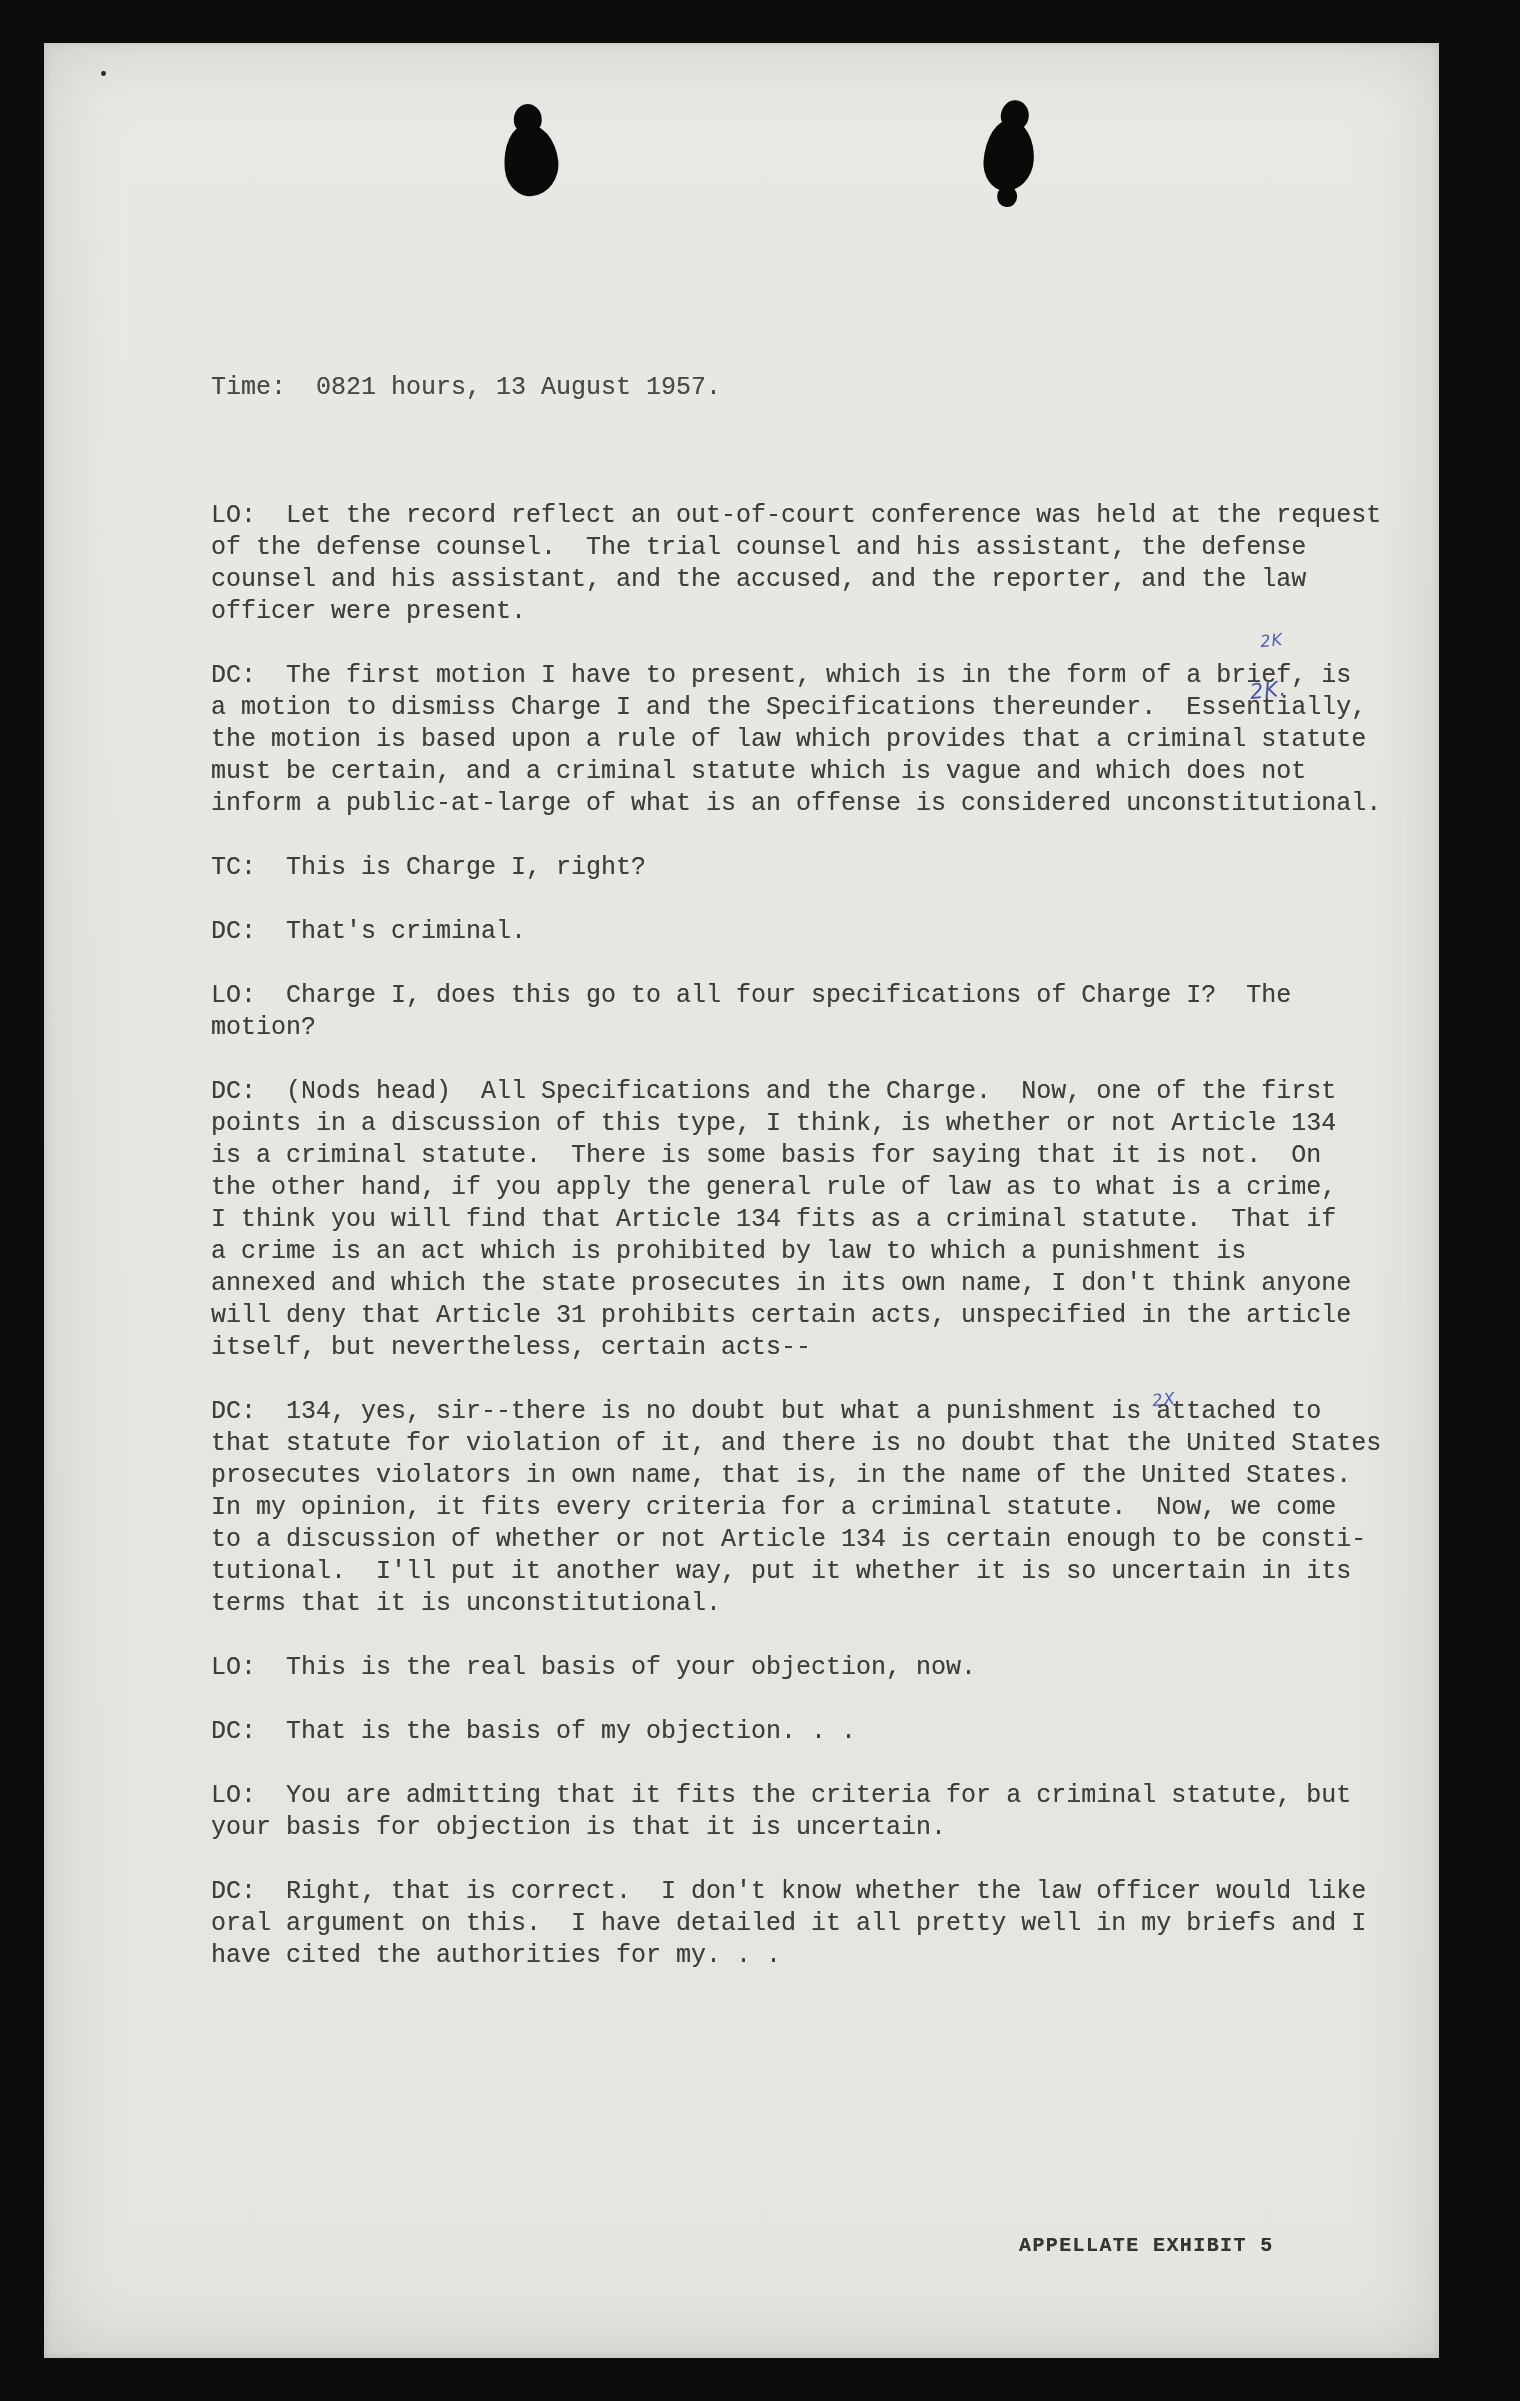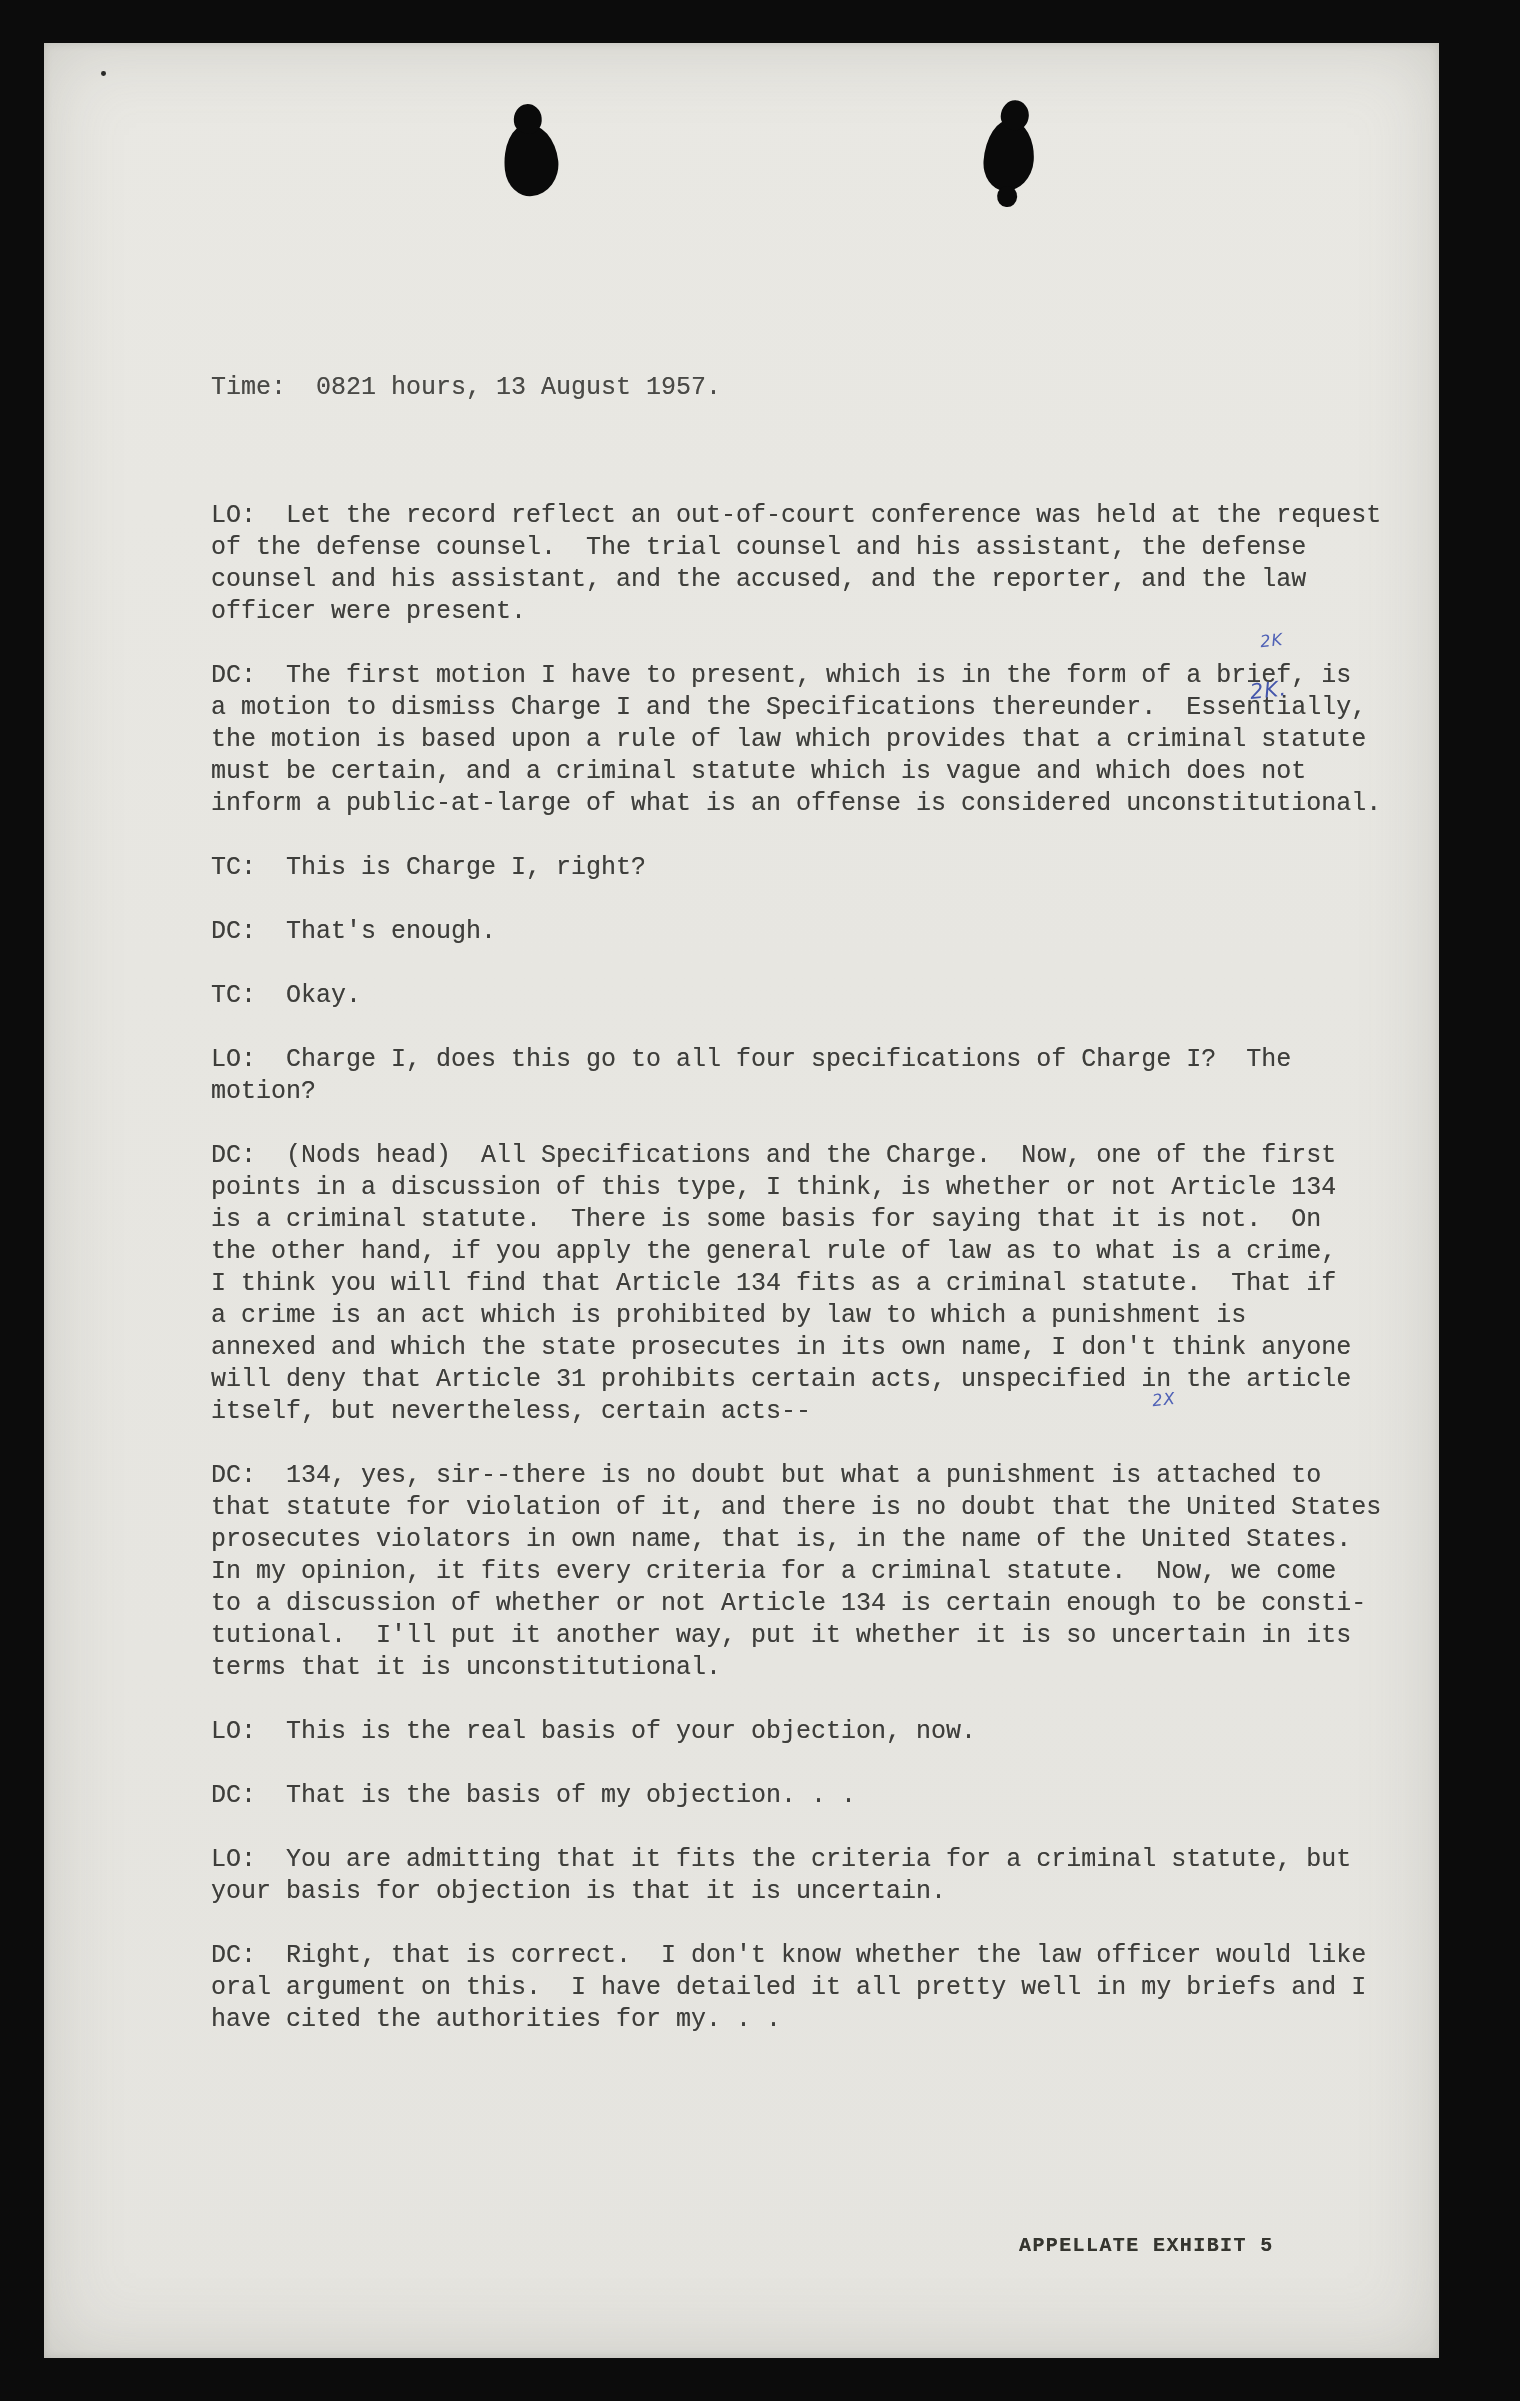--- a/index.html
+++ b/index.html
@@ -112,21 +112,21 @@
 
   <div class="text-block">
     <div class="time-line">Time:  0821 hours, 13 August 1957.</div>
     <div id="paragraphs-container"><p class="para">LO:  Let the record reflect an out-of-court conference was held at the request
 of the defense counsel.  The trial counsel and his assistant, the defense
 counsel and his assistant, and the accused, and the reporter, and the law
 officer were present.</p><p class="para">DC:  The first motion I have to present, which is in the form of a brief, is
 a motion to dismiss Charge I and the Specifications thereunder.  Essentially,
 the motion is based upon a rule of law which provides that a criminal statute
 must be certain, and a criminal statute which is vague and which does not
-inform a public-at-large of what is an offense is considered unconstitutional.</p><p class="para">TC:  This is Charge I, right?</p><p class="para">DC:  That's enough.</p><p class="para">TC:  Okay.</p><p class="para">LO:  Charge I, does this go to all four specifications of Charge I?  The
+inform a public-at-large of what is an offense is considered unconstitutional.</p><p class="para">TC:  This is Charge I, right?</p><p class="para">DC:  That's criminal.</p><p class="para">LO:  Charge I, does this go to all four specifications of Charge I?  The
 motion?</p><p class="para">DC:  (Nods head)  All Specifications and the Charge.  Now, one of the first
 points in a discussion of this type, I think, is whether or not Article 134
 is a criminal statute.  There is some basis for saying that it is not.  On
 the other hand, if you apply the general rule of law as to what is a crime,
 I think you will find that Article 134 fits as a criminal statute.  That if
 a crime is an act which is prohibited by law to which a punishment is
 annexed and which the state prosecutes in its own name, I don't think anyone
 will deny that Article 31 prohibits certain acts, unspecified in the article
 itself, but nevertheless, certain acts--</p><p class="para">DC:  134, yes, sir--there is no doubt but what a punishment is attached to
 that statute for violation of it, and there is no doubt that the United States

